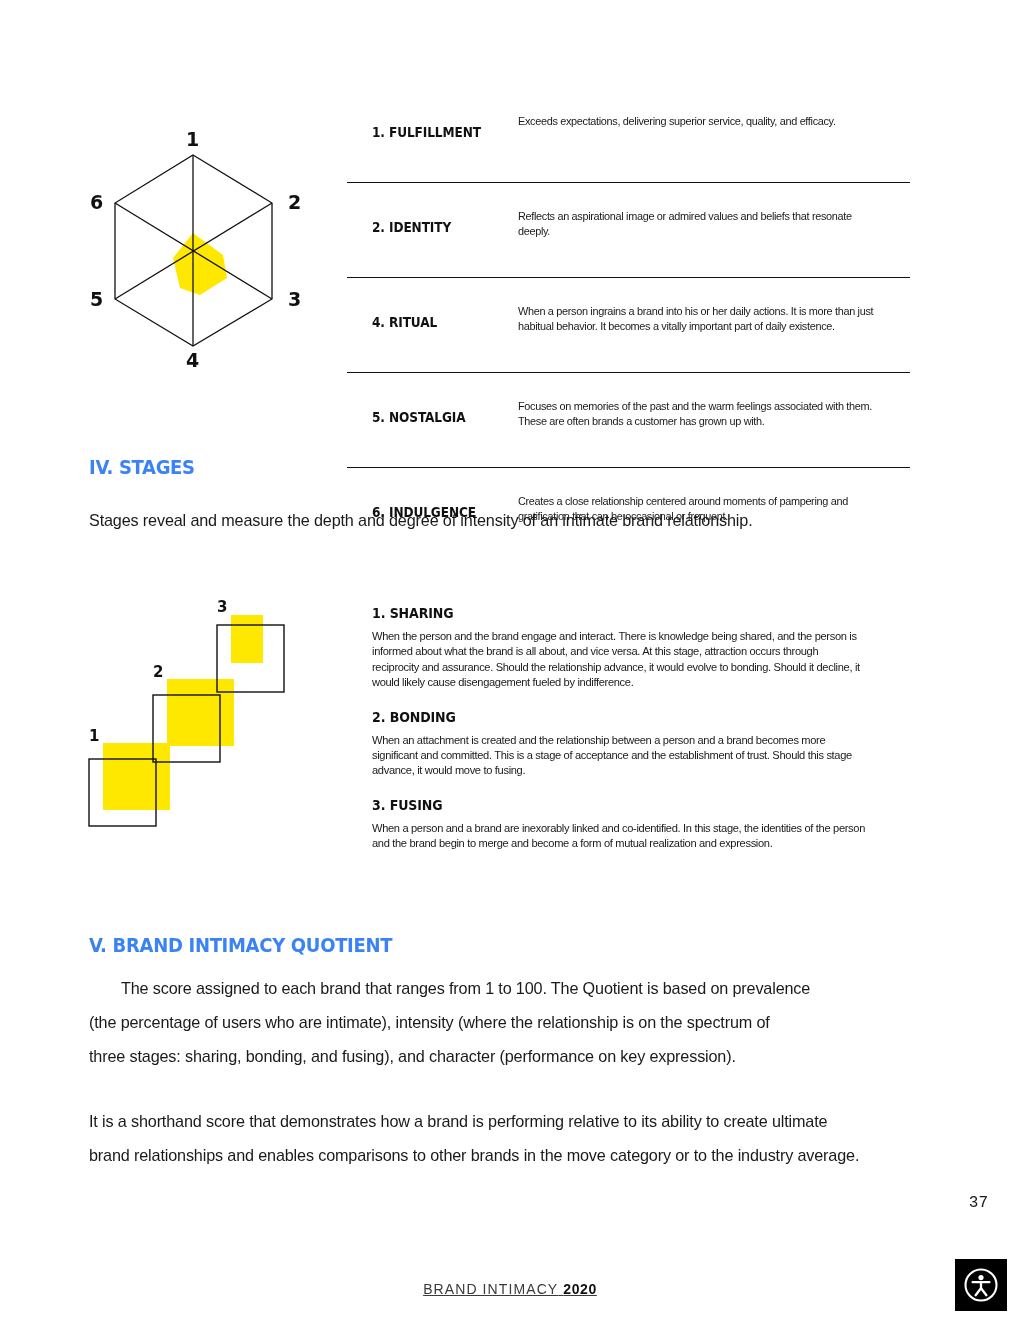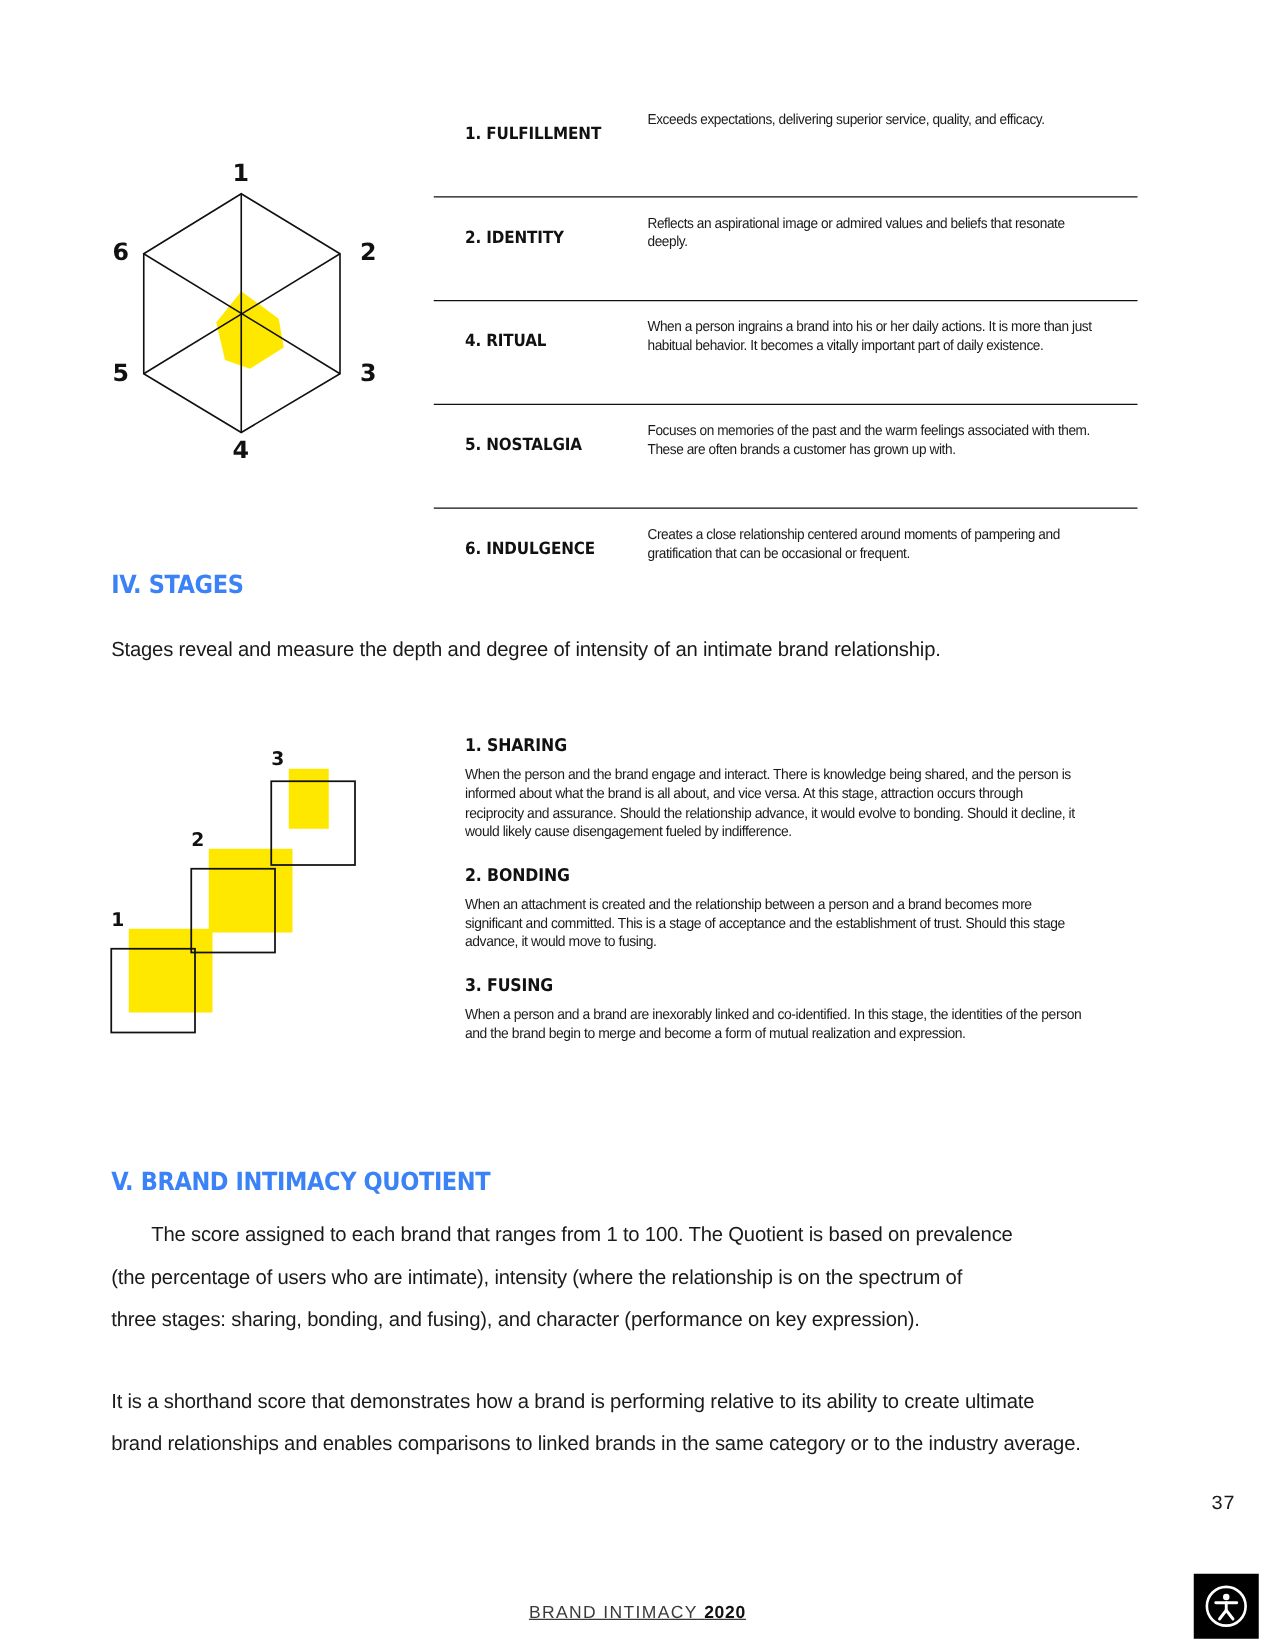--- a/index.html
+++ b/index.html
@@ -39,24 +39,24 @@
     position: absolute;
     left: 347px;
     top: 84px;
     width: 563px;
   }
   .arch-row {
     display: flex;
     align-items: flex-start;
     border-top: 1.6px solid #111;
     min-height: 60px;
-    padding-top: 13px;
+    padding-top: 25px;
     padding-bottom: 9px;
   }
-  .arch-row.first { border-top: none; padding-top: 4px; }
+  .arch-row.first { border-top: none; padding-top: 4px; margin-top: 25px; }
   .arch-name {
     width: 171px;
     flex: 0 0 171px;
     font-family: "DejaVu Sans Condensed", "Liberation Sans Narrow", "Liberation Sans", sans-serif;
     font-weight: bold;
     font-size: 13.5px;
     letter-spacing: -0.1px;
     color: #111;
     padding-top: 11px;
     padding-left: 25px;
@@ -124,21 +124,21 @@
     left: 372px;
     top: 589px;
     width: 520px;
   }
   .stage-title {
     font-family: "DejaVu Sans Condensed", "Liberation Sans Narrow", "Liberation Sans", sans-serif;
     font-weight: bold;
     font-size: 14px;
     letter-spacing: -0.1px;
     color: #111;
-    margin: 0 0 7px 0;
+    margin: 16px 0 7px 0;
   }
   .stage-body {
     font-family: "Liberation Sans Narrow", "Liberation Sans", sans-serif;
     font-size: 11.7px;
     line-height: 15.4px;
     letter-spacing: -0.35px;
     color: #1a1a1a;
     margin: 0 0 19px 0;
     transform: scaleX(0.95);
     transform-origin: left top;
@@ -254,21 +254,21 @@
   <p class="stage-body last">When a person and a brand are inexorably linked and co-identified. In this stage, the identities of the person and the brand begin to merge and become a form of mutual realization and expression.</p>
 </div>
 
 <div class="section-heading" id="heading-quotient">V. BRAND INTIMACY QUOTIENT</div>
 
 <div class="body-line" style="top:979px;margin-left:32px;">The score assigned to each brand that ranges from 1 to 100. The Quotient is based on prevalence</div>
 <div class="body-line" style="top:1013px;">(the percentage of users who are intimate), intensity (where the relationship is on the spectrum of</div>
 <div class="body-line" style="top:1047px;">three stages: sharing, bonding, and fusing), and character (performance on key expression).</div>
 
 <div class="body-line" style="top:1112px;">It is a shorthand score that demonstrates how a brand is performing relative to its ability to create ultimate</div>
-<div class="body-line" style="top:1146px;">brand relationships and enables comparisons to linked brands in the same category or to the industry average.</div>
+<div class="body-line" style="top:1146px;">brand relationships and enables comparisons to other brands in the move category or to the industry average.</div>
 
 <div id="page-number">37</div>
 
 <div id="footer-brand">
   <span>BRAND INTIMACY</span><span>&nbsp;</span><span class="year">2020</span>
 </div>
 
 <div id="accessibility-badge">
   <svg width="52" height="52" viewBox="0 0 52 52">
     <circle cx="26" cy="26" r="15.5" fill="none" stroke="#ffffff" stroke-width="2.1"></circle>

